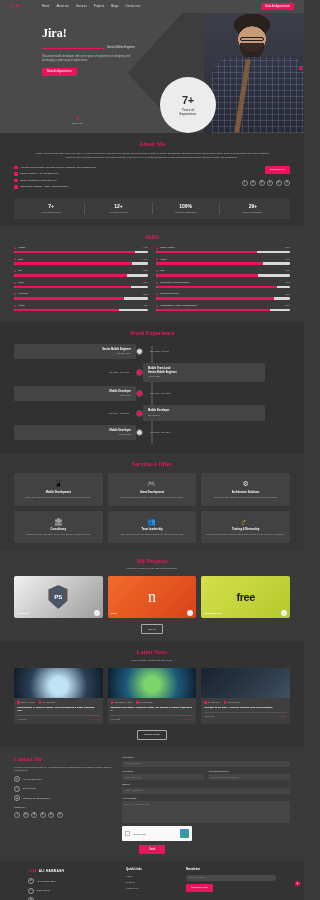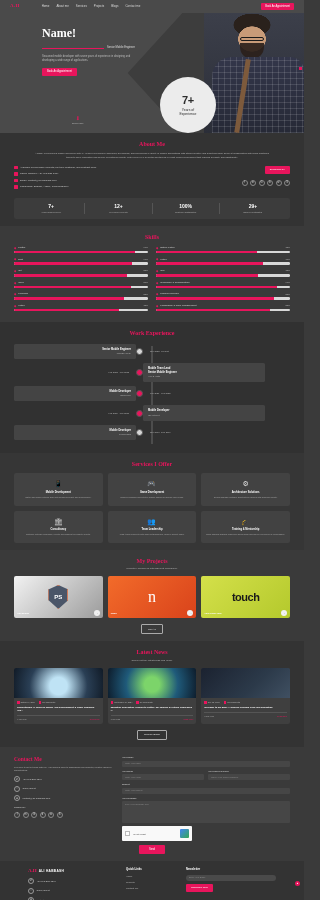--- a/index.html
+++ b/index.html
@@ -225,21 +225,21 @@
     <div class="shirt"></div>
     <div class="strap"></div>
     <div class="dot"></div>
   </div>
   <div class="badge">
     <div class="num">7+</div>
     <div class="t1">Years of</div>
     <div class="t2">Experience</div>
   </div>
   <div class="hero-inner">
-    <div class="hero-hello">Name!</div>
+    <div class="hero-hello">Jira!</div>
     <div class="hero-rule">
       <div class="line"></div>
       <div class="role">Senior Mobile Engineer</div>
     </div>
     <div class="hero-desc">Seasoned mobile developer with seven years of experience in designing and developing a wide range of applications.</div>
     <div class="hero-btn">Book An Appointment</div>
   </div>
   <div class="scroll-hint">
     <div class="arrow">⬇</div>
     <div class="lbl">Scroll More</div>
@@ -521,21 +521,21 @@
       <div class="shield">PS</div>
       <div class="nm">OpenSooq</div>
       <div class="go">→</div>
     </div>
     <div class="prj p2">
       <div class="noon-n">n</div>
       <div class="nm">Noon</div>
       <div class="go">→</div>
     </div>
     <div class="prj p3">
-      <div class="yolo">touch</div>
+      <div class="yolo">free</div>
       <div class="nm">Yolo Clinic app</div>
       <div class="go">→</div>
     </div>
   </div>
   <div class="center-btn">
     <div class="ghost-btn">See All</div>
   </div>
 </div>
 
 <div class="sec bg-a">

